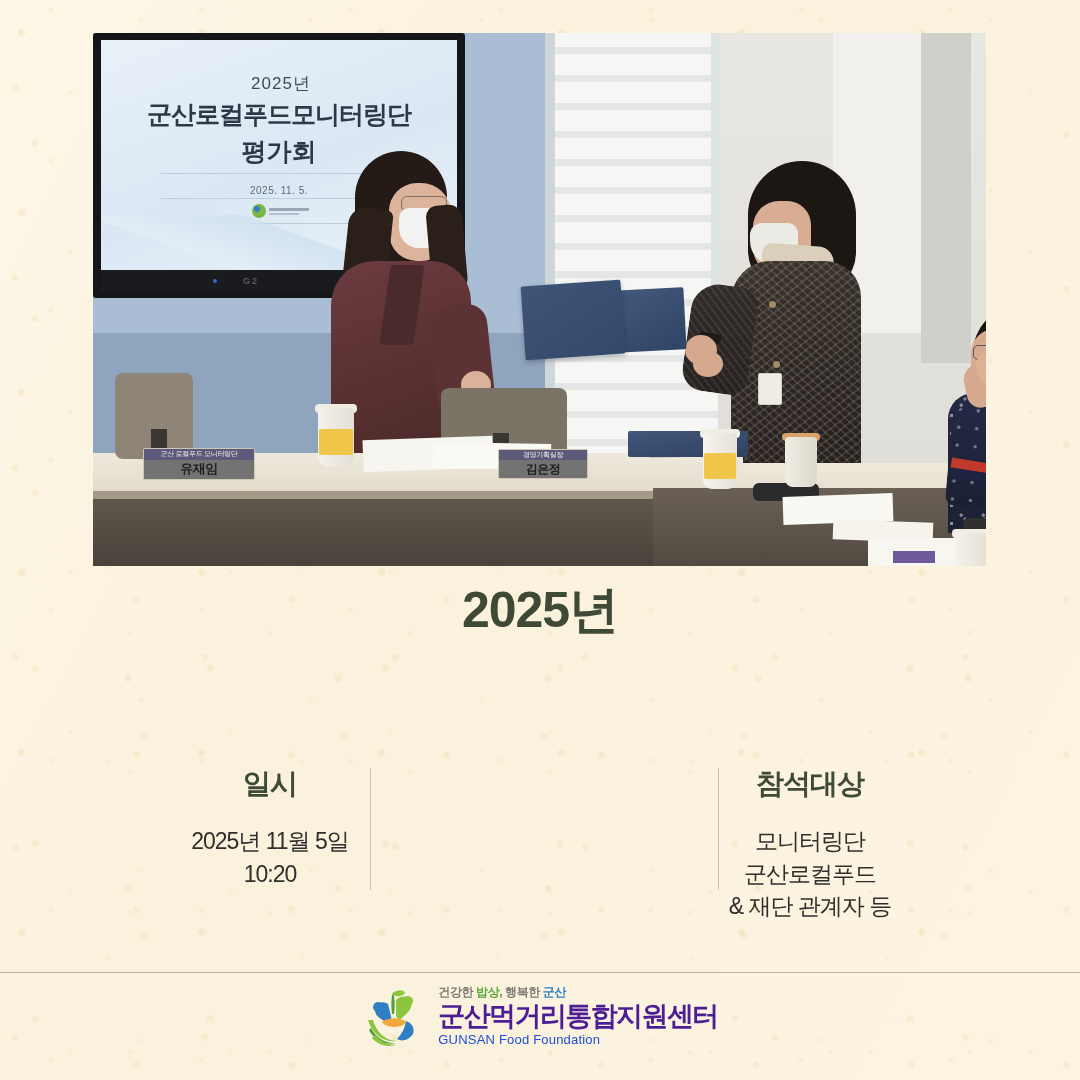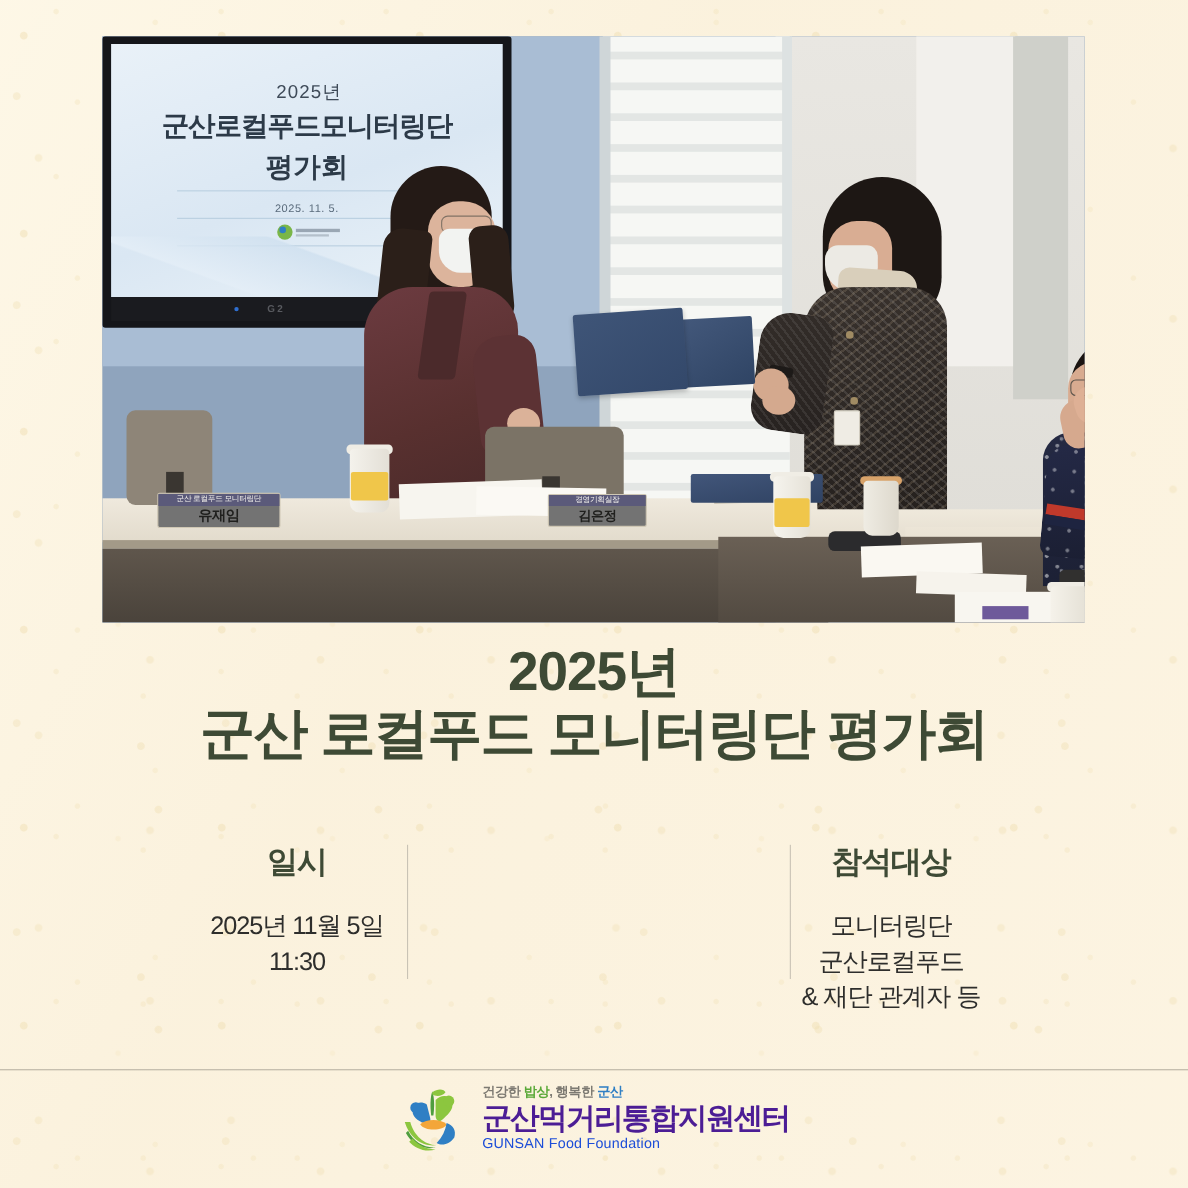--- a/index.html
+++ b/index.html
@@ -334,32 +334,31 @@
     <div class="np-name">유재임</div>
   </div>
   <div class="np" id="np2">
     <div class="np-top">경영기획실장</div>
     <div class="np-name">김은정</div>
   </div>
 </div>
 
 <div class="layer" id="title-block">
   <div id="title-line1">2025년</div>
-  <div id="title-line2">군산 로컬푸드 모니터링단 평가회</div>
 </div>
 
 <div class="layer" id="info-row">
   <div class="vdiv" id="vdiv1"></div>
   <div class="vdiv" id="vdiv2"></div>
 
   <div class="info-col">
     <div class="info-head">일시</div>
     <div class="info-body">
       <div>2025년 11월 5일</div>
-      <div>11:30</div>
+      <div>10:20</div>
     </div>
   </div>
 
 
   <div class="info-col">
     <div class="info-head">참석대상</div>
     <div class="info-body">
       <div>모니터링단</div>
       <div>군산로컬푸드</div>
       <div>&amp; 재단 관계자 등</div>

